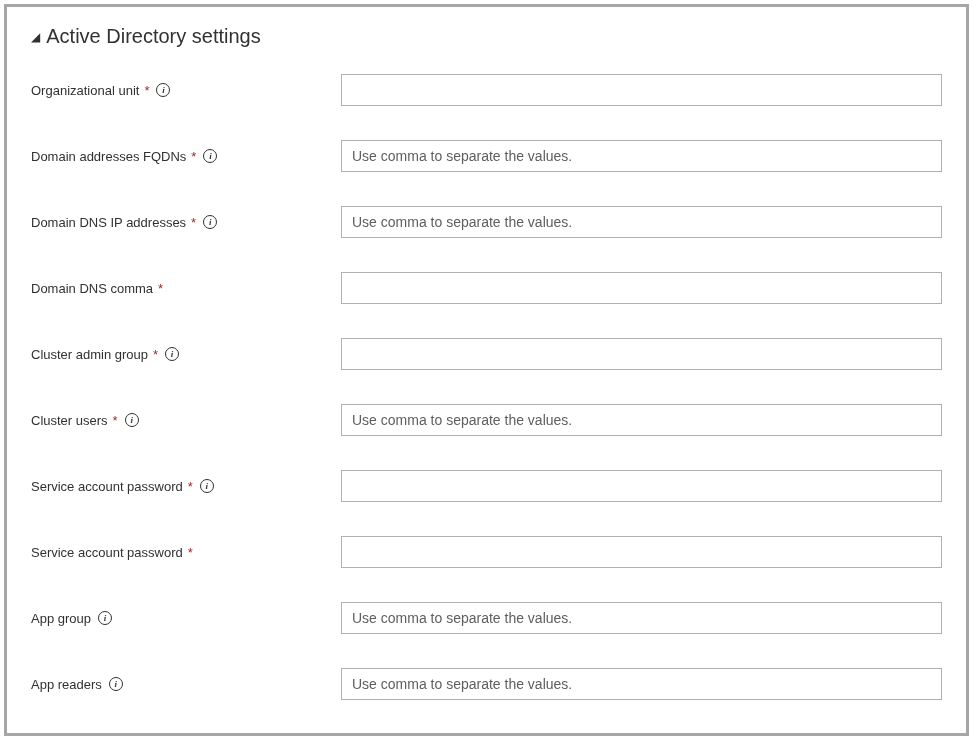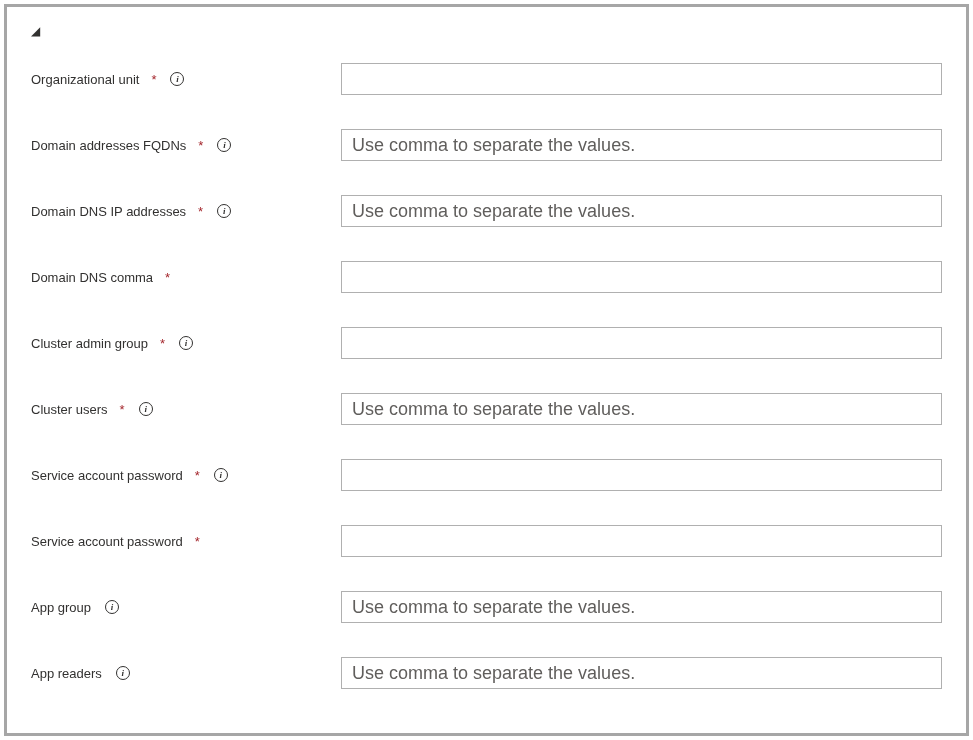--- a/index.html
+++ b/index.html
@@ -35,21 +35,21 @@
     }
     .form-row {
       display: flex;
       align-items: center;
       margin-bottom: 34px;
     }
     .label-col {
       flex: 0 0 310px;
       display: flex;
       align-items: center;
-      gap: 12px;
+      gap: 5px;
       font-size: 13px;
       color: #323130;
     }
     .required {
       color: #a4262c;
       font-weight: 400;
     }
     .info-icon {
       display: inline-flex;
       align-items: center;
@@ -67,35 +67,36 @@
       margin-left: 2px;
     }
     .input-col {
       flex: 1;
     }
     .input-col input {
       width: 100%;
       height: 32px;
       border: 1px solid #b0b0b0;
       padding: 0 10px;
-      font-size: 18px;
+      font-size: 14px;
       font-family: inherit;
       color: #323130;
       outline: none;
     }
     .input-col input::placeholder {
       color: #605e5c;
     }
   </style>
 </head>
 <body>
 
 <div class="panel">
   <div class="section-header">
     <span class="caret">◢</span>
+    <h2>Active Directory settings</h2>
   </div>
 
   <div class="form-row">
     <div class="label-col">
       <span>Organizational unit</span>
       <span class="required">*</span>
       <span class="info-icon">i</span>
     </div>
     <div class="input-col">
       <input type="text" placeholder="" style="">

